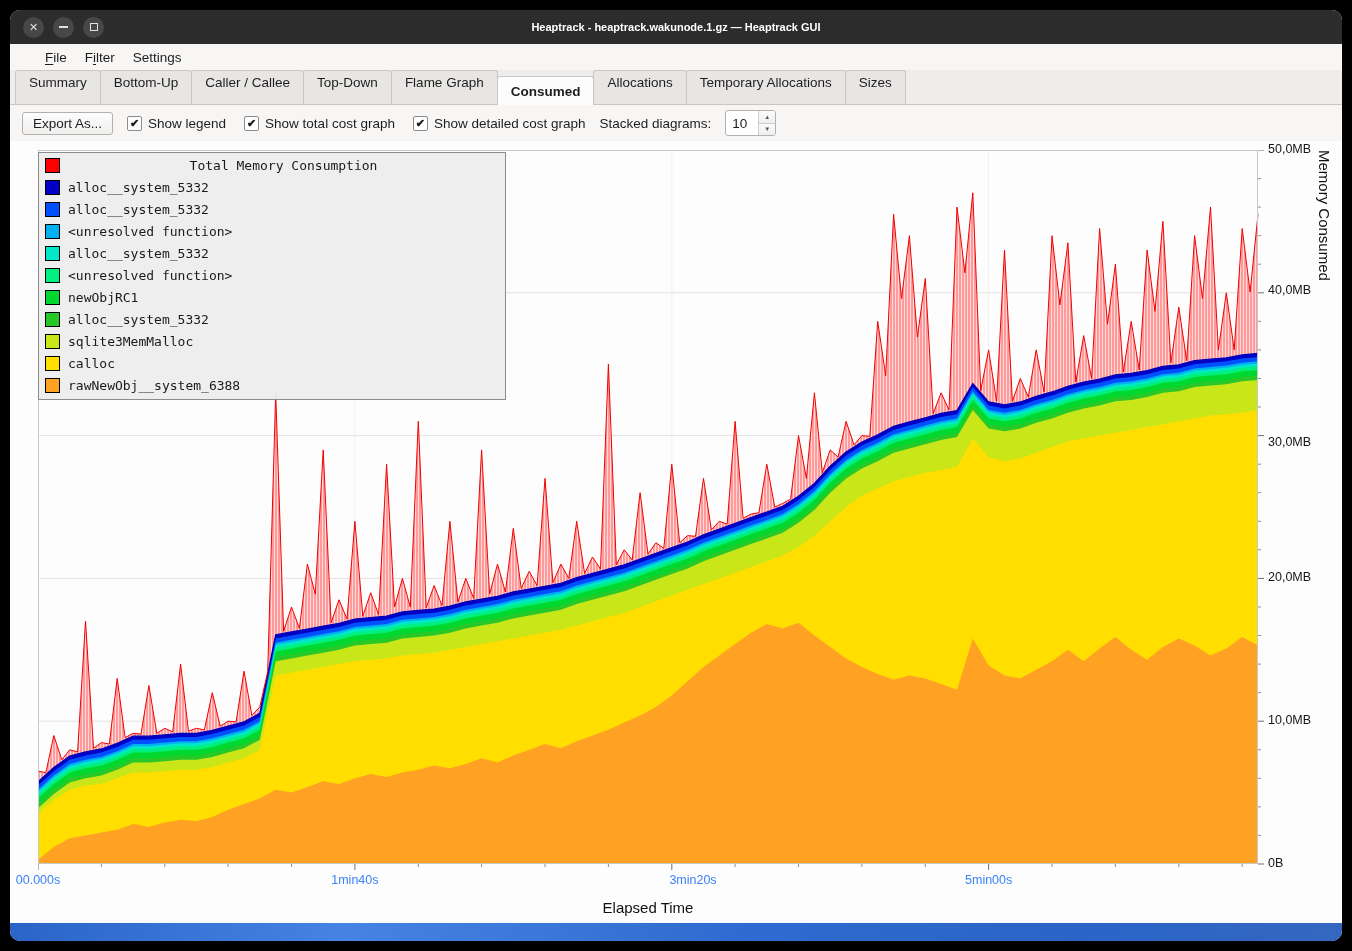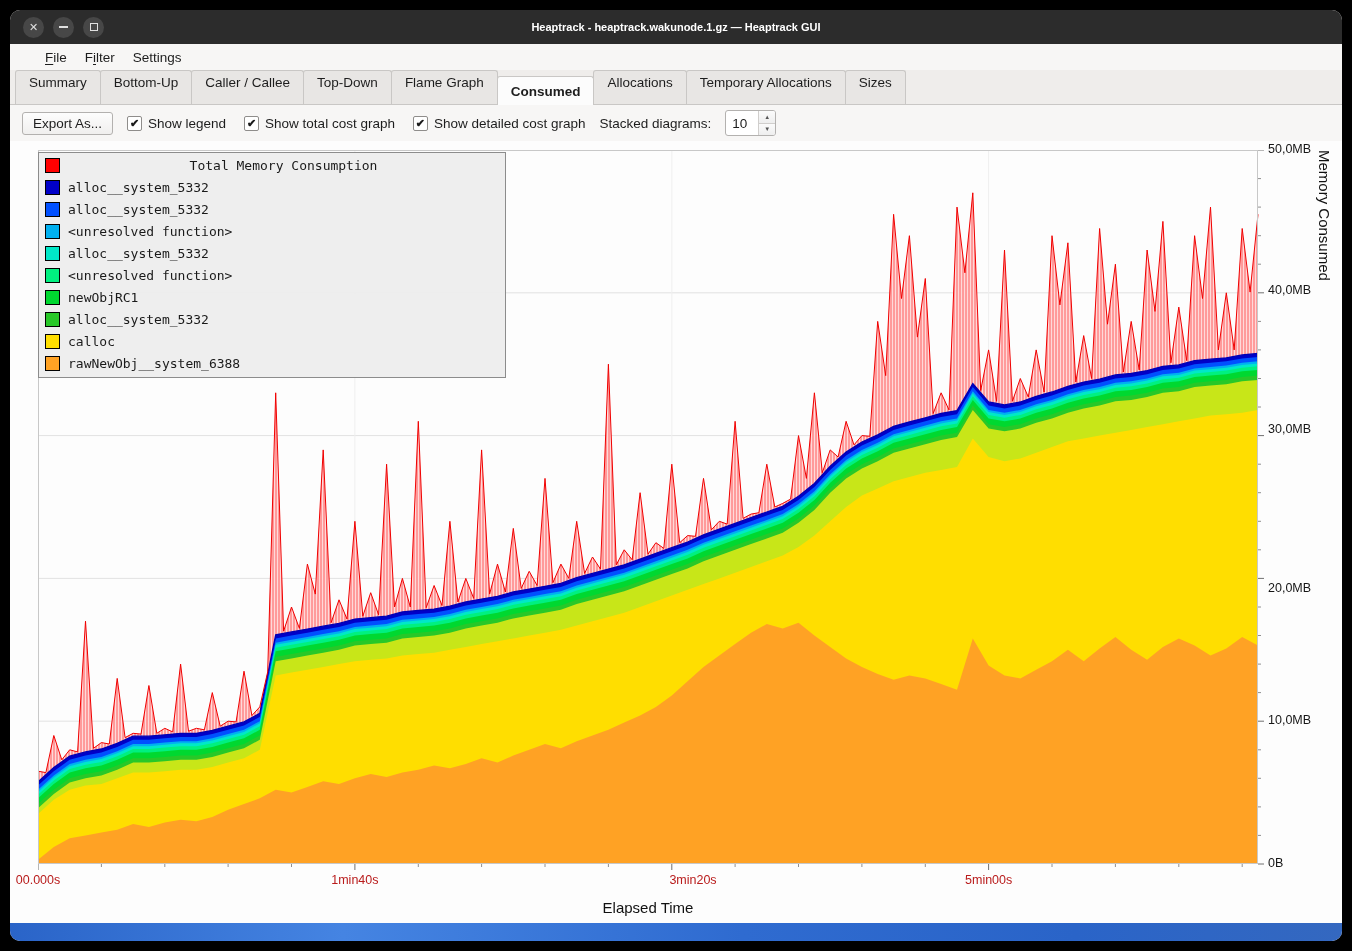--- a/index.html
+++ b/index.html
@@ -39,21 +39,21 @@
   .spin-btn + .spin-btn{border-top:1px solid #d0cecc}
 
   
   .chart-area{flex:1;position:relative;background:#fdfdfd}
   .plot{position:absolute;left:28px;top:9px;width:1232px;height:722px}
   .legend{position:absolute;left:28px;top:11px;width:468px;background:rgba(237,237,237,0.93);border:1px solid #8c8c8c;z-index:5;font-family:"DejaVu Sans Mono",monospace;font-size:13px;color:#1a1a1a;padding:1px 0 3px;box-sizing:border-box}
   .legend-row{display:flex;align-items:center;gap:8px;height:22px;padding:0 6px}
   .legend-swatch{width:15px;height:15px;border:1px solid #000;flex:0 0 15px;box-sizing:border-box}
   .legend-title-text{flex:1;text-align:center}
   .y-tick-label{position:absolute;left:1258px;font-size:12.5px;color:#161616;white-space:nowrap}
-  .x-tick-label{position:absolute;transform:translateX(-50%);font-size:12.5px;color:#b91c1c;top:732px;white-space:nowrap}
+  .x-tick-label{position:absolute;transform:translateX(-50%);font-size:12.5px;color:#3b82f6;top:732px;white-space:nowrap}
   .xlabel{position:absolute;left:28px;width:1220px;top:758px;text-align:center;font-size:15px;color:#111}
   .ylabel{position:absolute;left:1306px;top:9px;height:714px;display:flex;align-items:center;writing-mode:vertical-rl;font-size:15px;color:#111}
 
   .bottom-strip{flex:0 0 18px;background:linear-gradient(90deg,#2a64c8,#4584e2 25%,#2f6bd0 55%,#2a64c8 80%,#3468c0)}
 </style>
 </head>
 <body>
 
 <div class="frame">
   <div class="window">
@@ -220,34 +220,38 @@
           </div>
           <div class="legend-row">
             <span class="legend-swatch" style="background: rgb(0, 216, 48);"></span>
             <span>newObjRC1</span>
           </div>
           <div class="legend-row">
             <span class="legend-swatch" style="background: rgb(40, 200, 40);"></span>
             <span>alloc__system_5332</span>
           </div>
           <div class="legend-row">
+            <span class="legend-swatch" style="background: rgb(200, 230, 24);"></span>
+            <span>sqlite3MemMalloc</span>
+          </div>
+          <div class="legend-row">
             <span class="legend-swatch" style="background: rgb(255, 222, 0);"></span>
             <span>calloc</span>
           </div>
           <div class="legend-row">
             <span class="legend-swatch" style="background: rgb(255, 162, 36);"></span>
             <span>rawNewObj__system_6388</span>
           </div>
         </div>
       <div class="xlabel">Elapsed Time</div>
       <div class="ylabel">Memory Consumed</div>
     <div class="y-tick-label" style="top: 715px;">0B</div>
         <div class="y-tick-label" style="top: 572.2px;">10,0MB</div>
-        <div class="y-tick-label" style="top: 429.4px; margin-top: 11px;">20,0MB</div>
-        <div class="y-tick-label" style="top: 281px;">30,0MB</div>
+        <div class="y-tick-label" style="top: 429.4px;">20,0MB</div>
+        <div class="y-tick-label" style="top: 294px;">30,0MB</div>
         <div class="y-tick-label" style="top: 142px;">40,0MB</div>
         <div class="y-tick-label" style="top: 1px;">50,0MB</div>
         <div class="x-tick-label" style="left: 28px;">00.000s</div>
         <div class="x-tick-label" style="left: 344.883px;">1min40s</div>
         <div class="x-tick-label" style="left: 683px;">3min20s</div>
         <div class="x-tick-label" style="left: 978.649px;">5min00s</div>
       </div>
 
     <div class="bottom-strip"></div>
   </div>

